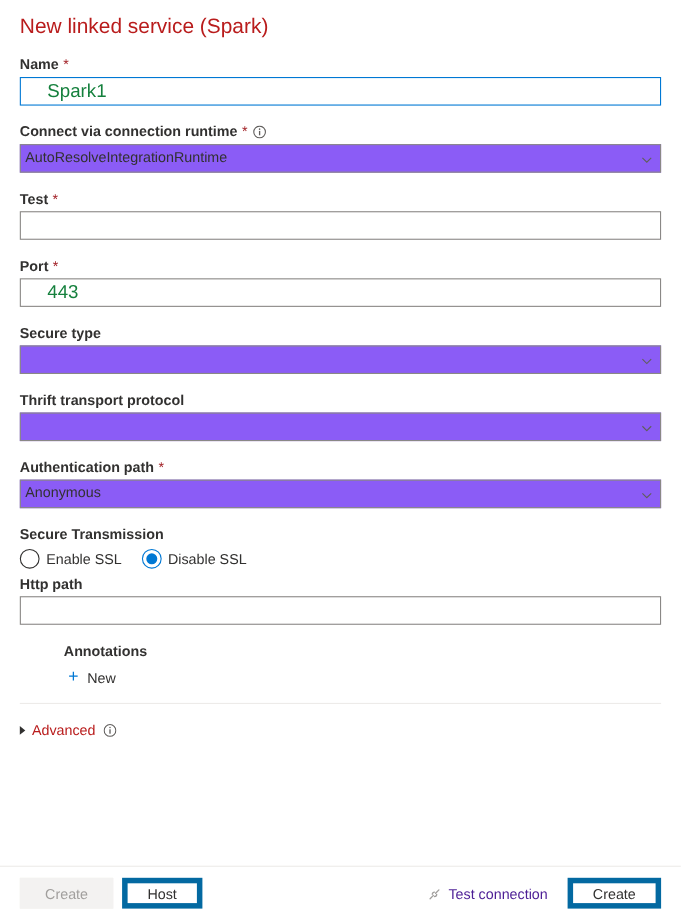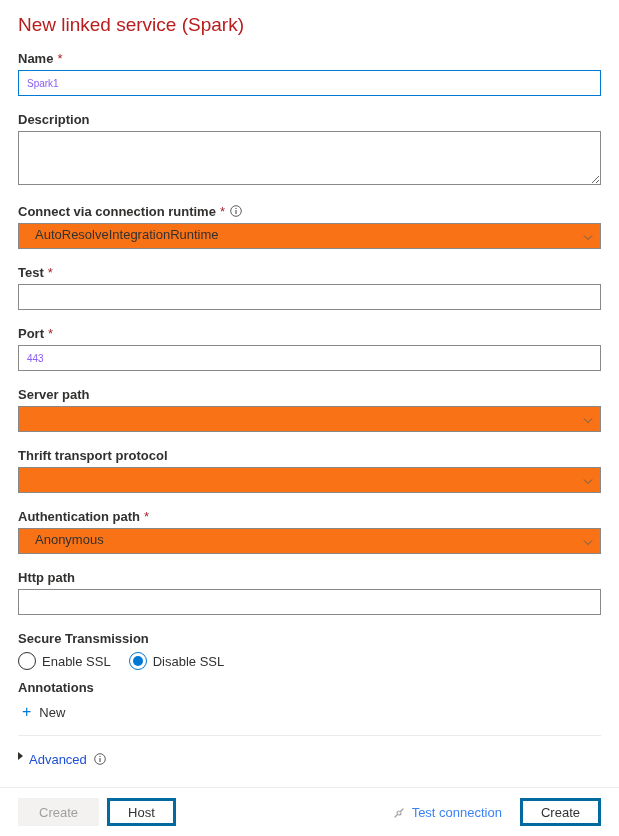--- a/index.html
+++ b/index.html
@@ -27,43 +27,43 @@
     }
     .field-group {
       margin-bottom: 16px;
     }
     .field-label {
       font-size: 13px;
       font-weight: 600;
       color: #323130;
       margin-bottom: 4px;
       display: flex;
-      align-items: flex-start;
+      align-items: flex-end;
       gap: 4px;
     }
     .required-asterisk {
       color: #a4262c;
       font-weight: 400;
     }
     .info-icon {
       display: inline-flex;
       align-items: center;
       justify-content: center;
       width: 14px;
       height: 14px;
       color: #605e5c;
     }
     .text-input {
       width: 100%;
       height: 26px;
       border: 1px solid #8a8886;
-      padding: 3px 8px;
-      font-size: 10px;
+      padding: 3px 24px;
+      font-size: 17px;
       font-family: inherit;
-      color: #8b5cf6;
+      color: #15803d;
       background: #fff;
     }
     .text-input.focused {
       border: 1.5px solid #0078d4;
       outline: none;
     }
     .textarea-input {
       width: 100%;
       height: 54px;
       border: 1px solid #8a8886;
@@ -73,25 +73,25 @@
       resize: vertical;
     }
     .select-wrapper {
       position: relative;
       width: 100%;
     }
     .select-input {
       width: 100%;
       height: 26px;
       border: 1px solid #8a8886;
-      padding: 3px 28px 3px 16px;
+      padding: 3px 28px 3px 4px;
       font-size: 13px;
       font-family: inherit;
       color: #323130;
-      background: #f97316;
+      background: #8b5cf6;
       appearance: none;
       cursor: pointer;
     }
     .select-chevron {
       position: absolute;
       right: 8px;
       top: 50%;
       transform: translateY(-50%);
       pointer-events: none;
       color: #605e5c;
@@ -127,20 +127,21 @@
       background: #0078d4;
     }
     .section-label {
       font-size: 13px;
       font-weight: 600;
       color: #323130;
       margin-bottom: 2px;
     }
     .annotations-section {
       margin-top: 10px;
+      margin-left: 40px;
     }
     .new-button {
       display: flex;
       align-items: center;
       gap: 8px;
       padding: 6px 4px;
       font-size: 13px;
       color: #323130;
       cursor: pointer;
       margin-top: 2px;
@@ -150,24 +151,24 @@
       font-size: 16px;
       font-weight: 300;
     }
     .divider {
       border: none;
       border-top: 1px solid #edebe9;
       margin: 8px 0 12px 0;
     }
     .advanced-toggle {
       display: flex;
-      align-items: flex-start;
+      align-items: center;
       gap: 6px;
       font-size: 13px;
-      color: #1d4ed8;
+      color: #b91c1c;
       cursor: pointer;
       padding: 4px 0;
     }
     .chevron-right {
       display: inline-block;
       width: 0;
       height: 0;
       border-top: 4px solid transparent;
       border-bottom: 4px solid transparent;
       border-left: 5px solid #323130;
@@ -184,36 +185,36 @@
       gap: 8px;
     }
     .footer-spacer {
       flex: 1;
     }
     .btn {
       height: 28px;
       padding: 0 18px;
       font-size: 13px;
       font-family: inherit;
-      border: 3px solid #0369a1;
+      border: 5px solid #0369a1;
       background: #fff;
       cursor: pointer;
       color: #323130;
     }
     .btn.primary-disabled {
       background: #f3f2f1;
       border-color: #f3f2f1;
       color: #a19f9d;
       cursor: default;
     }
     .test-connection {
       display: flex;
       align-items: flex-end;
       gap: 6px;
-      color: #3b82f6;
+      color: #4c1d95;
       font-size: 13px;
       margin-right: 10px;
       cursor: default;
     }
     .test-conn-icon {
       width: 14px;
       height: 14px;
     }
   </style>
 </head>
@@ -223,26 +224,20 @@
   <h1 class="page-title">New linked service (Spark)</h1>
 
   <div class="field-group">
     <div class="field-label">
       <span>Name</span>
       <span class="required-asterisk">*</span>
     </div>
     <input type="text" class="text-input focused" value="Spark1" style="">
   </div>
 
-  <div class="field-group">
-    <div class="field-label">
-      <span>Description</span>
-    </div>
-    <textarea class="textarea-input" style=""></textarea>
-  </div>
 
   <div class="field-group">
     <div class="field-label">
       <span>Connect via connection runtime</span>
       <span class="required-asterisk">*</span>
       <span class="info-icon">
         <svg width="12" height="12" viewBox="0 0 12 12">
             <circle cx="6" cy="6" r="5.3" fill="none" stroke="#605e5c" stroke-width="1"></circle>
             <circle cx="6" cy="3.4" r="0.7" fill="#605e5c"></circle>
             <rect x="5.4" y="5" width="1.2" height="4" fill="#605e5c"></rect>
@@ -270,21 +265,21 @@
   <div class="field-group">
     <div class="field-label">
       <span>Port</span>
       <span class="required-asterisk">*</span>
     </div>
     <input type="text" class="text-input" value="443" style="">
   </div>
 
   <div class="field-group">
     <div class="field-label">
-      <span>Server path</span>
+      <span>Secure type</span>
     </div>
     <div class="select-wrapper">
       <div class="select-input"></div>
       <span class="select-chevron">
         <svg width="10" height="6" viewBox="0 0 10 6">
             <path d="M1 1 L5 5 L9 1" fill="none" stroke="#605e5c" stroke-width="1"></path>
           </svg>
       </span>
     </div>
   </div>
@@ -309,45 +304,45 @@
       <span class="required-asterisk">*</span>
     </div>
     <div class="select-wrapper">
       <div class="select-input">Anonymous</div>
       <span class="select-chevron">
         <svg width="10" height="6" viewBox="0 0 10 6">
             <path d="M1 1 L5 5 L9 1" fill="none" stroke="#605e5c" stroke-width="1"></path>
           </svg>
       </span>
     </div>
-  </div>
-
-  <div class="field-group">
-    <div class="field-label">
-      <span>Http path</span>
-    </div>
-    <input type="text" class="text-input" value="" style="">
   </div>
 
   <div class="field-group" style="margin-bottom:6px;">
     <div class="section-label">Secure Transmission</div>
     <div class="radio-group">
       <div class="radio-option">
         <span class="radio-circle"></span>
         <span>Enable SSL</span>
       </div>
       <div class="radio-option">
         <span class="radio-circle checked">
             <span class="radio-dot"></span>
           </span>
         <span>Disable SSL</span>
       </div>
     </div>
   </div>
 
+  <div class="field-group">
+    <div class="field-label">
+      <span>Http path</span>
+    </div>
+    <input type="text" class="text-input" value="" style="">
+  </div>
+
   <div class="annotations-section">
     <div class="section-label">Annotations</div>
     <div class="new-button">
       <span class="plus-icon">+</span>
       <span>New</span>
     </div>
   </div>
 
   <hr class="divider">
 

